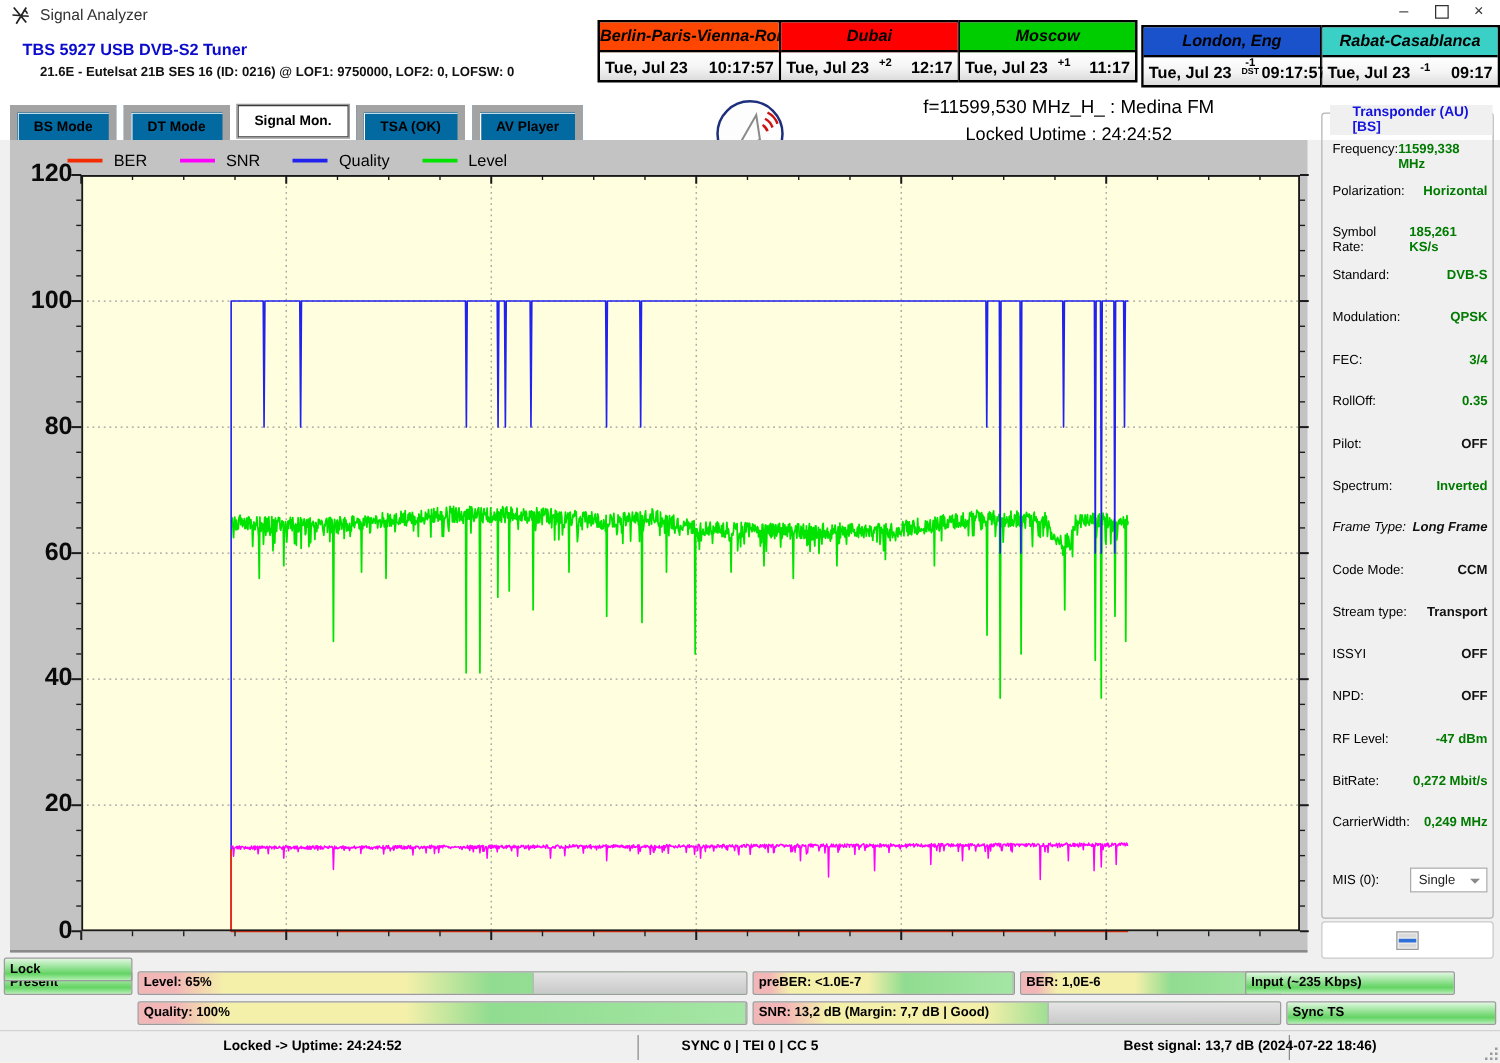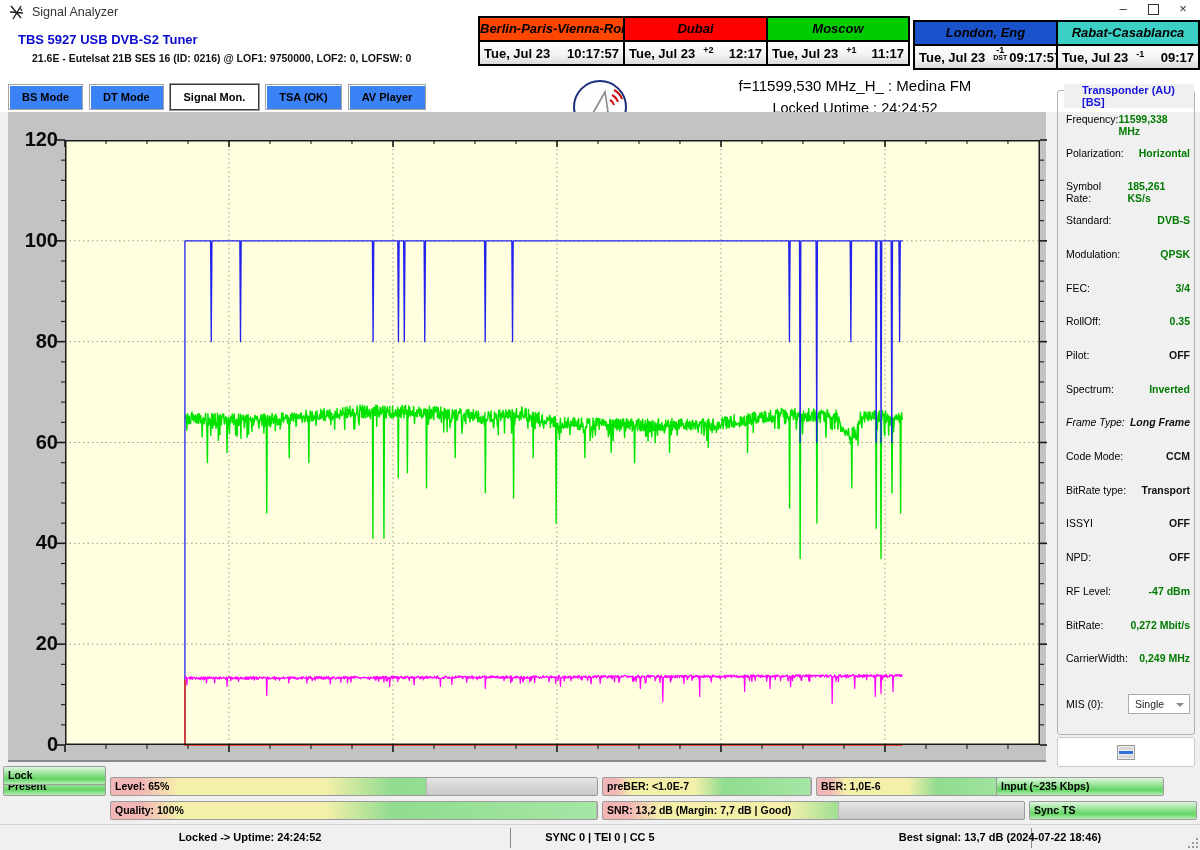--- a/index.html
+++ b/index.html
@@ -26,21 +26,21 @@
   .clock .trow{height:22px;background:linear-gradient(180deg,#ffffff 0%,#f4f4f4 55%,#dcdcdc 100%);
                display:flex;align-items:center;font-weight:bold;font-size:13px;color:#000;padding:0 4px;box-sizing:border-box}
   .clock .date{flex:0 0 auto}
   .offwrap{display:inline-flex;flex-direction:column;align-items:center;line-height:7px;margin:0 2px 6px 8px}
   .off{font-size:9px;font-weight:bold}
   .offlbl{font-size:7px;font-weight:bold;letter-spacing:0}
   .clock .time{margin-left:auto;flex:0 0 auto}
 
   
   .tabs{left:8px;top:84px;display:flex;gap:6px}
-  .tab{height:24px;padding:0 13px;background:#3b82f6;border:1px solid #a3a3a3;font-size:11px;font-weight:bold;
+  .tab{height:24px;padding:0 13px;background:#0369a1;border:6px solid #a3a3a3;font-size:11px;font-weight:bold;
        color:#000;display:flex;align-items:center;box-shadow:inset 1px 1px 0 #fff;cursor:pointer}
   .tab.active{background:#ffffff;border:1px solid #3a3a3a;outline:1px solid #9a9a9a;box-shadow:none}
 
   
   .center-title{left:655px;top:75px;width:400px;text-align:center;font-size:15px;color:#000;line-height:22px}
   .center-title .l3{font-size:14.5px}
   .logo{left:573px;top:80px;width:54px;height:54px;border:2px solid #1d2f7c;border-radius:50%;background:#fdfdfd;box-sizing:border-box}
   .logo-ribbon{left:571px;top:113px;width:60px;height:11px;background:#fff;border:1px solid #1d2f7c;
                font-size:6.5px;font-weight:bold;color:#c40000;text-align:center;line-height:9px;letter-spacing:.2px}
 
@@ -175,20 +175,38 @@
   </svg>
 </div>
 <div class="abs logo-ribbon">DXSATCS.COM</div>
 
 <div class="abs center-title">
   <div>f=11599,530 MHz_H_ : Medina FM</div>
   <div class="l3">Locked Uptime : 24:24:52</div>
 </div>
 
 <div class="abs chart-panel">
+  <div class="abs legend" id="legend">
+      <div class="lg-item">
+        <span class="lg-swatch" style="background: rgb(242, 43, 0);"></span>
+        <span class="lg-label">BER</span>
+      </div>
+      <div class="lg-item">
+        <span class="lg-swatch" style="background: rgb(255, 0, 255);"></span>
+        <span class="lg-label">SNR</span>
+      </div>
+      <div class="lg-item">
+        <span class="lg-swatch" style="background: rgb(34, 34, 238);"></span>
+        <span class="lg-label">Quality</span>
+      </div>
+      <div class="lg-item">
+        <span class="lg-swatch" style="background: rgb(0, 227, 0);"></span>
+        <span class="lg-label">Level</span>
+      </div>
+    </div>
   <div id="ylabels">
       <div class="ylabel" style="left: 4px; top: 621px;">0</div>
       <div class="ylabel" style="left: 4px; top: 520.167px;">20</div>
       <div class="ylabel" style="left: 4px; top: 419.333px;">40</div>
       <div class="ylabel" style="left: 4px; top: 318.5px;">60</div>
       <div class="ylabel" style="left: 4px; top: 217.667px;">80</div>
       <div class="ylabel" style="left: 4px; top: 116.833px;">100</div>
       <div class="ylabel" style="left: 4px; top: 16px;">120</div>
     </div>
   <div class="abs plot">
@@ -364,21 +382,21 @@
       </div>
       <div class="tp-row" style="top: 325.3px; font-style: italic;">
         <span class="tp-lab">Frame Type:</span>
         <span class="tp-val k">Long Frame</span>
       </div>
       <div class="tp-row" style="top: 359px;">
         <span class="tp-lab">Code Mode:</span>
         <span class="tp-val k">CCM</span>
       </div>
       <div class="tp-row" style="top: 392.7px;">
-        <span class="tp-lab">BitRate type:</span>
+        <span class="tp-lab">Stream type:</span>
         <span class="tp-val k">Transport</span>
       </div>
       <div class="tp-row" style="top: 426.4px;">
         <span class="tp-lab">ISSYI</span>
         <span class="tp-val k">OFF</span>
       </div>
       <div class="tp-row" style="top: 460.1px;">
         <span class="tp-lab">NPD:</span>
         <span class="tp-val k">OFF</span>
       </div>

